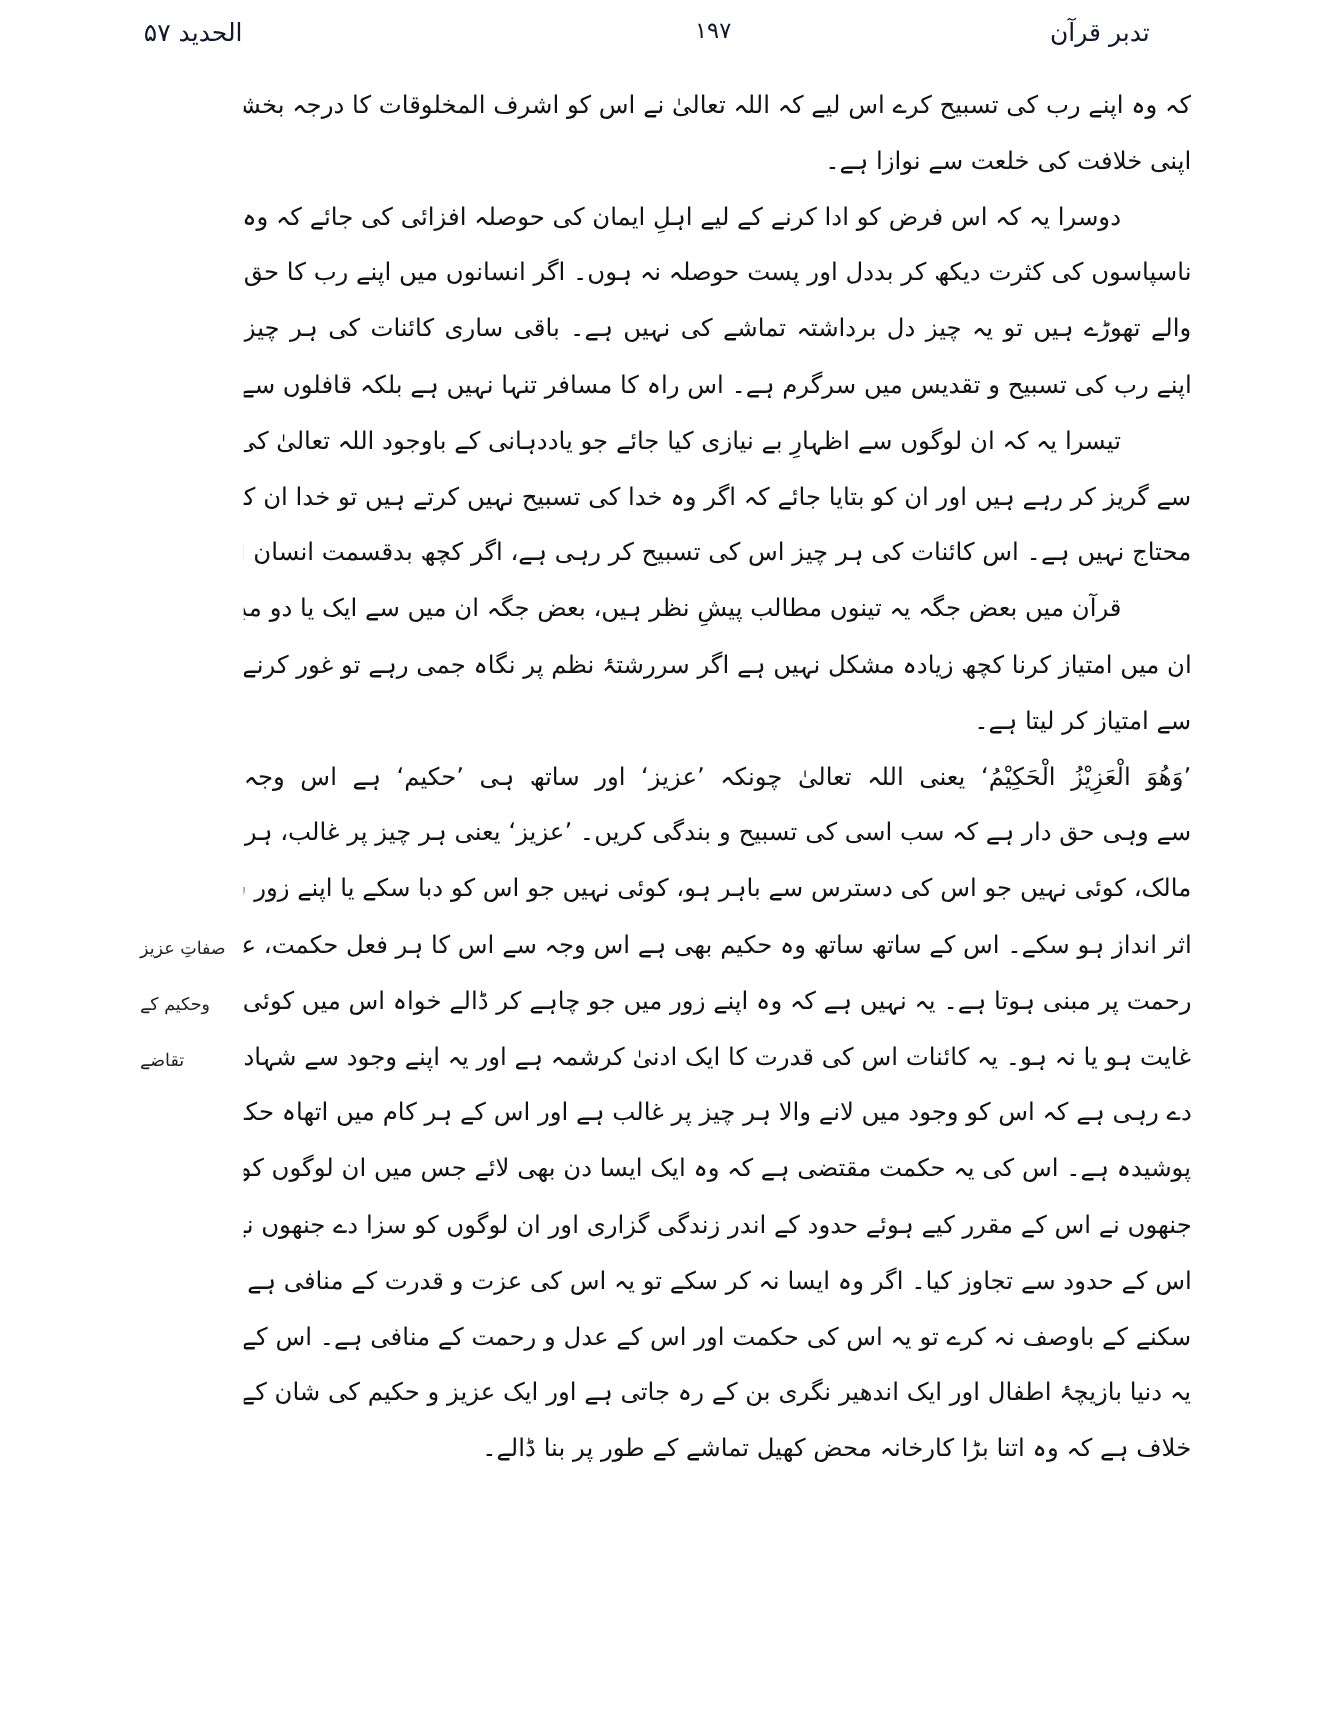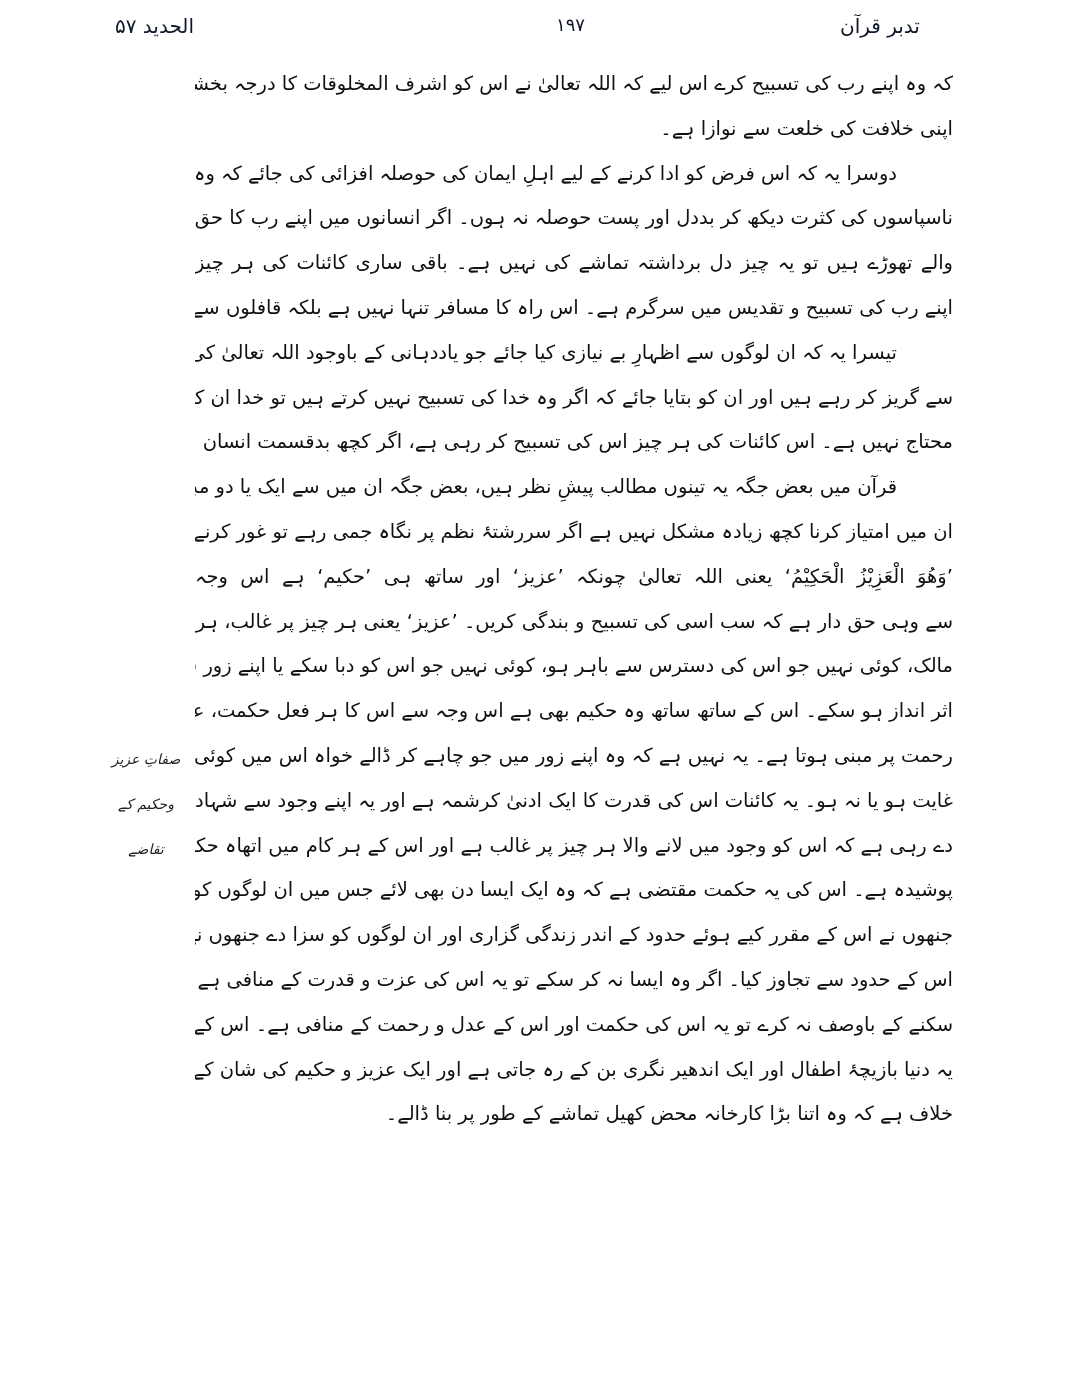--- a/index.html
+++ b/index.html
@@ -17,22 +17,22 @@
     direction: rtl; text-align: justify; text-align-last: right;
   }
   .line {
     height: 44.8px; line-height: 44.8px; font-size: 19.5px; white-space: nowrap;
     overflow: hidden; display: block; text-align: justify; text-align-last: justify;
     letter-spacing: 0px;
   }
   .line.last { text-align-last: right; }
   .line.indent { padding-right: 56px; }
   .margin-note {
-    position: absolute; left: 100px; width: 92px; direction: rtl; text-align: center;
-    font-size: 14px; color: #222; font-style: italic;
+    position: absolute; left: 112px; width: 92px; direction: rtl; text-align: left;
+    font-size: 14px; color: #222;
   }
   .margin-note span { display: block; height: 44.8px; line-height: 44.8px; }
 </style>
 </head>
 <body>
 
 <div class="header">
   <span class="hdr hdr-book">تدبر قرآن</span>
   <span class="hdr hdr-page">۱۹۷</span>
   <span class="hdr hdr-surah">الحدید ۵۷</span>
@@ -43,20 +43,21 @@
     <span class="line last">اپنی خلافت کی خلعت سے نوازا ہے۔</span>
     <span class="line indent">دوسرا یہ کہ اس فرض کو ادا کرنے کے لیے اہلِ ایمان کی حوصلہ افزائی کی جائے کہ وہ دنیا میں</span>
     <span class="line">ناسپاسوں کی کثرت دیکھ کر بددل اور پست حوصلہ نہ ہوں۔ اگر انسانوں میں اپنے رب کا حق پہچاننے</span>
     <span class="line">والے تھوڑے ہیں تو یہ چیز دل برداشتہ تماشے کی نہیں ہے۔ باقی ساری کائنات کی ہر چیز</span>
     <span class="line">اپنے رب کی تسبیح و تقدیس میں سرگرم ہے۔ اس راہ کا مسافر تنہا نہیں ہے بلکہ قافلوں سے بھری</span>
     <span class="line indent">تیسرا یہ کہ ان لوگوں سے اظہارِ بے نیازی کیا جائے جو یاددہانی کے باوجود اللہ تعالیٰ کی بندگی</span>
     <span class="line">سے گریز کر رہے ہیں اور ان کو بتایا جائے کہ اگر وہ خدا کی تسبیح نہیں کرتے ہیں تو خدا ان کی تسبیح کا</span>
     <span class="line">محتاج نہیں ہے۔ اس کائنات کی ہر چیز اس کی تسبیح کر رہی ہے، اگر کچھ بدقسمت انسان اس</span>
     <span class="line indent">قرآن میں بعض جگہ یہ تینوں مطالب پیشِ نظر ہیں، بعض جگہ ان میں سے ایک یا دو مدِنظر ہیں۔</span>
     <span class="line">ان میں امتیاز کرنا کچھ زیادہ مشکل نہیں ہے اگر سررشتۂ نظم پر نگاہ جمی رہے تو غور کرنے والا آسانی</span>
+    <span class="line last">سے امتیاز کر لیتا ہے۔</span>
     <span class="line">’وَھُوَ الْعَزِیْزُ الْحَکِیْمُ‘ یعنی اللہ تعالیٰ چونکہ ’عزیز‘ اور ساتھ ہی ’حکیم‘ ہے اس وجہ</span>
     <span class="line">سے وہی حق دار ہے کہ سب اسی کی تسبیح و بندگی کریں۔ ’عزیز‘ یعنی ہر چیز پر غالب، ہر اختیار کا</span>
     <span class="line">مالک، کوئی نہیں جو اس کی دسترس سے باہر ہو، کوئی نہیں جو اس کو دبا سکے یا اپنے زور سے اس پر</span>
     <span class="line">اثر انداز ہو سکے۔ اس کے ساتھ ساتھ وہ حکیم بھی ہے اس وجہ سے اس کا ہر فعل حکمت، عدل اور</span>
     <span class="line">رحمت پر مبنی ہوتا ہے۔ یہ نہیں ہے کہ وہ اپنے زور میں جو چاہے کر ڈالے خواہ اس میں کوئی حکمت و</span>
     <span class="line">غایت ہو یا نہ ہو۔ یہ کائنات اس کی قدرت کا ایک ادنیٰ کرشمہ ہے اور یہ اپنے وجود سے شہادت</span>
     <span class="line">دے رہی ہے کہ اس کو وجود میں لانے والا ہر چیز پر غالب ہے اور اس کے ہر کام میں اتھاہ حکمت</span>
     <span class="line">پوشیدہ ہے۔ اس کی یہ حکمت مقتضی ہے کہ وہ ایک ایسا دن بھی لائے جس میں ان لوگوں کو صلہ عطا فرمائے</span>
     <span class="line">جنھوں نے اس کے مقرر کیے ہوئے حدود کے اندر زندگی گزاری اور ان لوگوں کو سزا دے جنھوں نے</span>
     <span class="line">اس کے حدود سے تجاوز کیا۔ اگر وہ ایسا نہ کر سکے تو یہ اس کی عزت و قدرت کے منافی ہے اور اگر کر</span>

